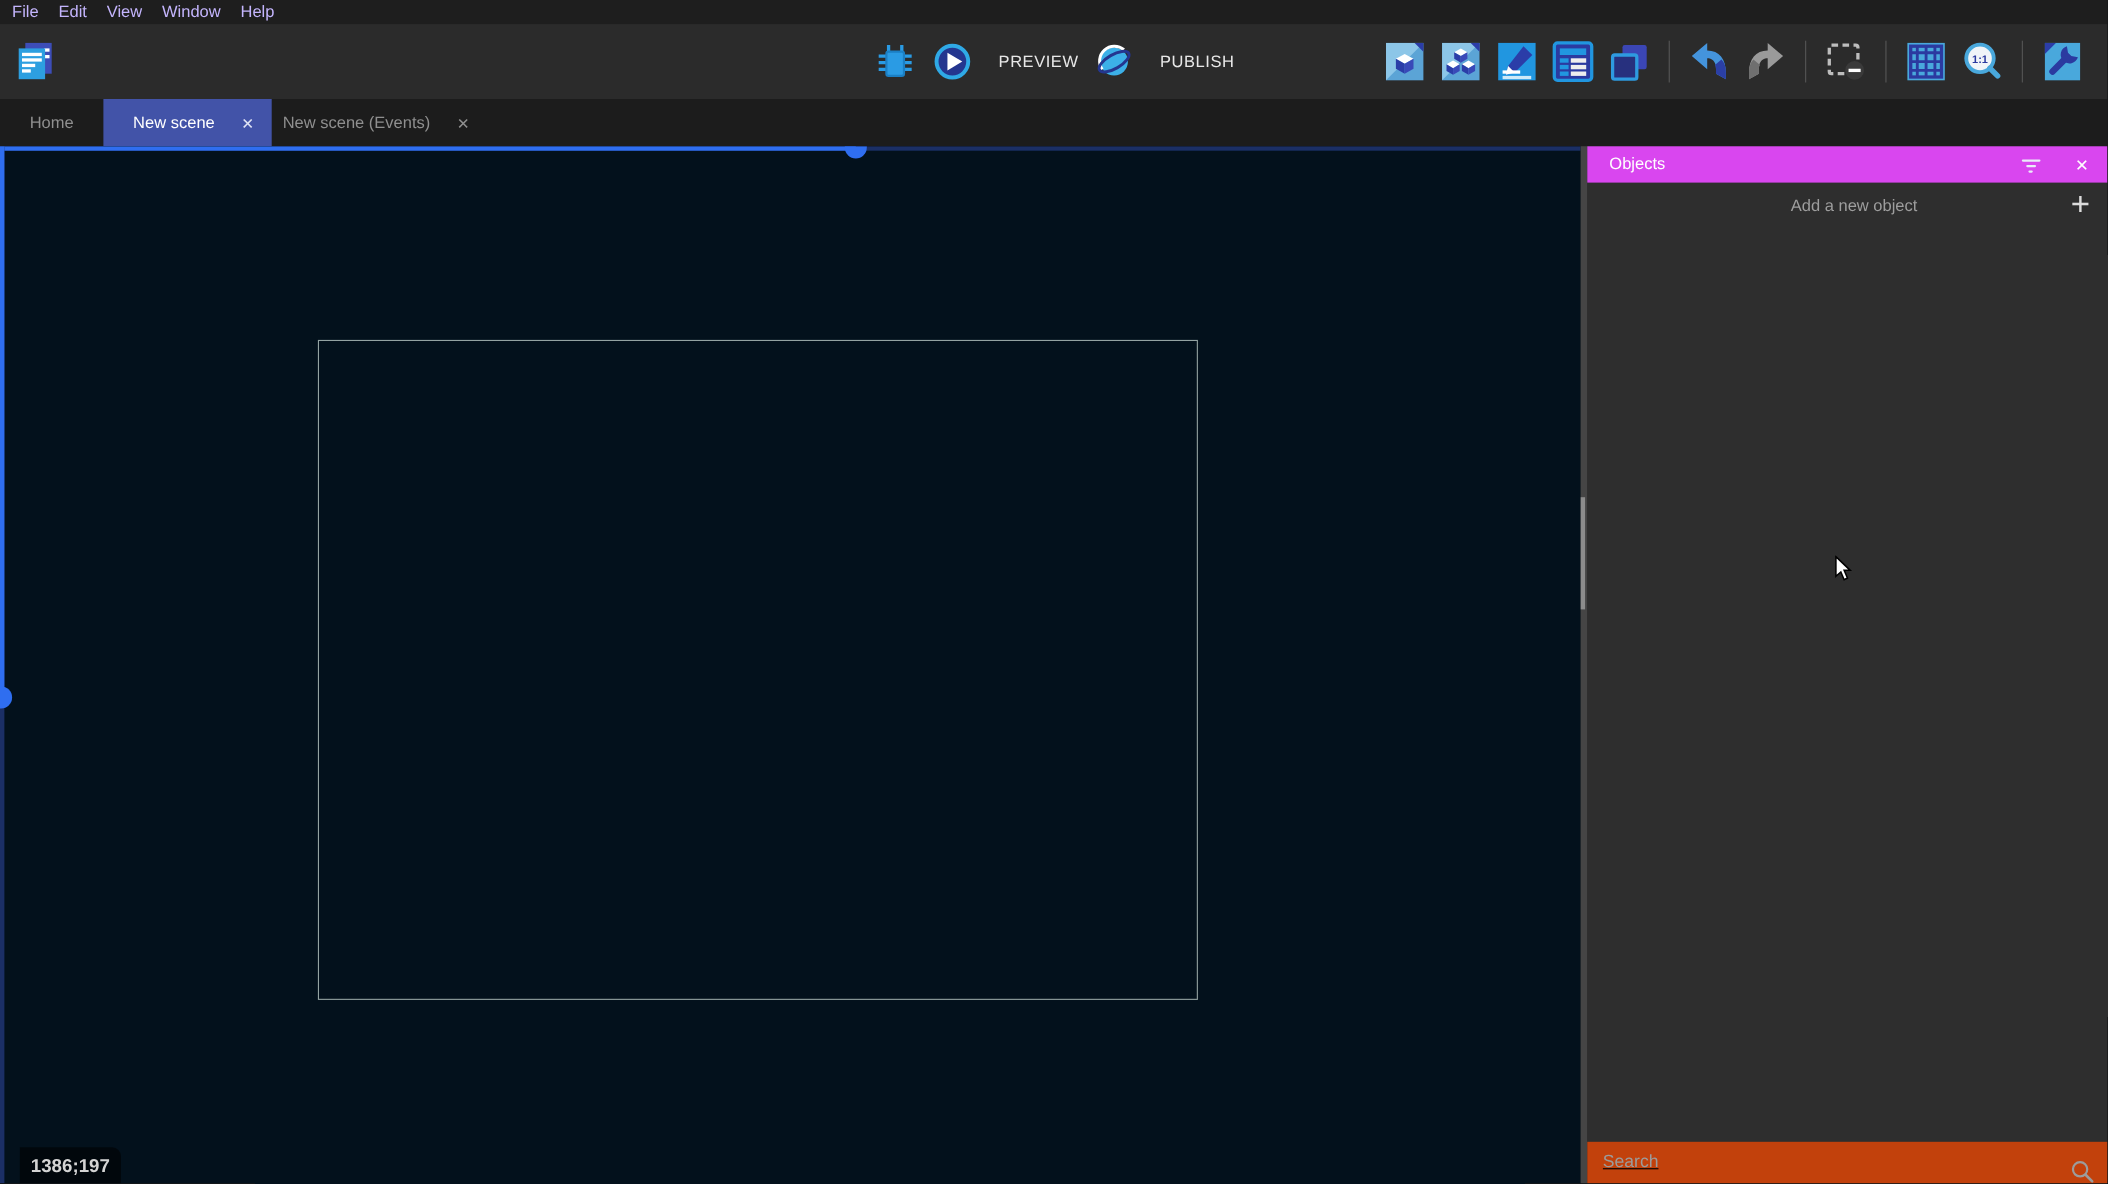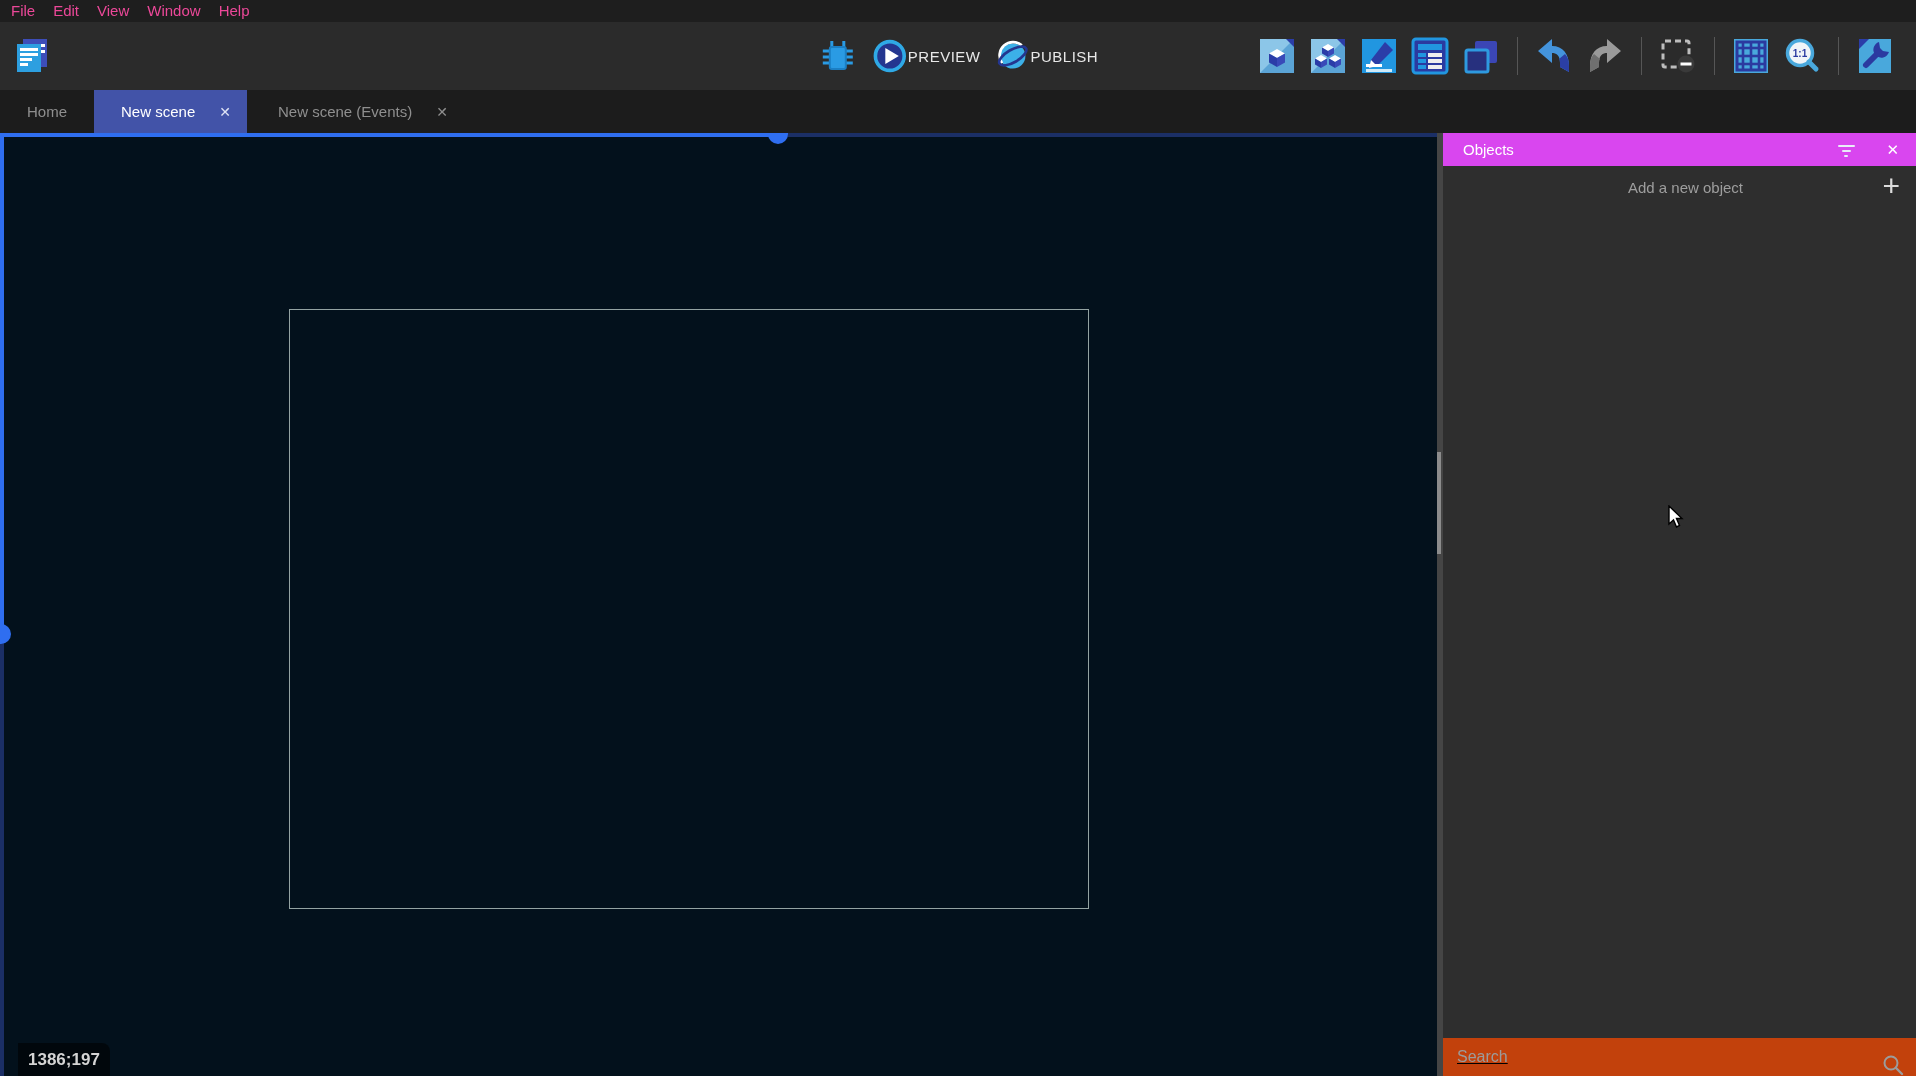--- a/index.html
+++ b/index.html
@@ -5,34 +5,34 @@
   * { margin:0; padding:0; box-sizing:border-box; }
   html,body { background:#111; }
   .app {
     position:relative; width:1916px; height:1076px; overflow:hidden;
     font-family:"Liberation Sans", sans-serif;
     background:#2b2b2b; user-select:none;
   }
   
   .menubar {
     height:22px; background:#1e1e1e; display:flex; align-items:center;
-    padding-left:2px; color:#ec4899; font-size:15px;text-align:center;
+    padding-left:2px; color:#c4b5fd; font-size:15px;text-align:center;
   }
   .menu-item { padding:0 9px; line-height:22px; cursor:default; }
   
   .toolbar {
     position:relative; height:68px; background:#2b2b2b;
     display:flex; align-items:center;
   }
   .tb-left { position:absolute; left:12px; top:14px; }
   .tb-center {
     position:absolute; left:50%; top:0; height:68px; transform:translateX(-50%);
     display:flex; align-items:center; gap:14px;
   }
-  .tb-btn { display:flex; align-items:center; gap:0; color:#e8e8e8; font-size:15px; letter-spacing:0.5px; }
+  .tb-btn { display:flex; align-items:center; gap:24px; color:#e8e8e8; font-size:15px; letter-spacing:0.5px; }
   .tb-right {
     position:absolute; right:21px; top:0; height:68px;
     display:flex; align-items:center; gap:11px;
   }
   .tb-divider { width:1px; height:38px; background:#565656; margin:0 5px; }
   .icon40 { width:40px; height:40px; display:block; }
   .icon36 { width:36px; height:36px; display:block; }
   
   .tabbar { height:43px; background:#1c1c1c; display:flex; align-items:stretch; }
   .tab {
@@ -260,21 +260,21 @@
   </div>
 
   <div class="tabbar">
     <div class="tab">
       <span>Home</span>
     </div>
     <div class="tab active closable" style="padding-left:27px;">
       <span>New scene</span>
       <span class="tab-close">✕</span>
     </div>
-    <div class="tab closable" style="padding-left:31px;">
+    <div class="tab closable" style="padding-left:10px;">
       <span>New scene (Events)</span>
       <span class="tab-close">✕</span>
     </div>
   </div>
 
   <div class="content">
 
     <div class="canvas-area">
       <div class="scene-frame"></div>
       <div class="hscroll-line"></div>

